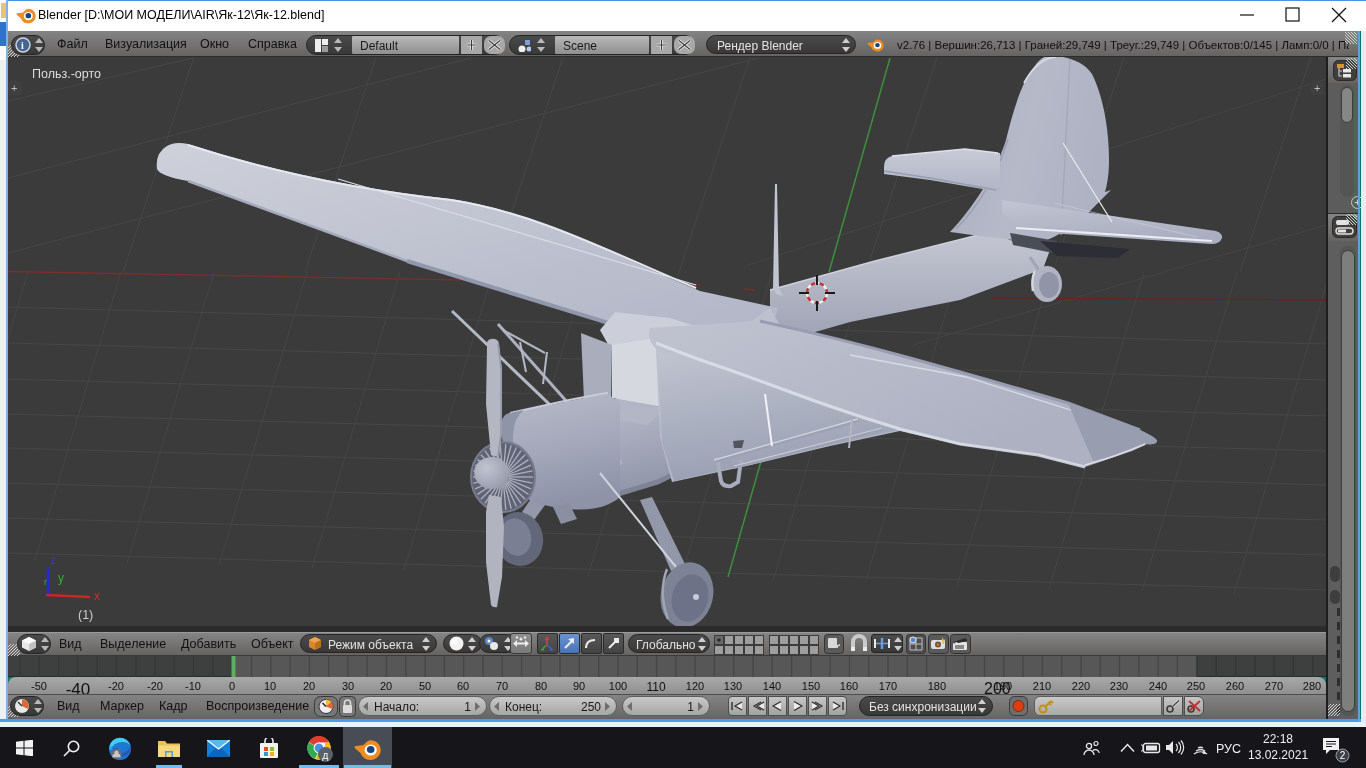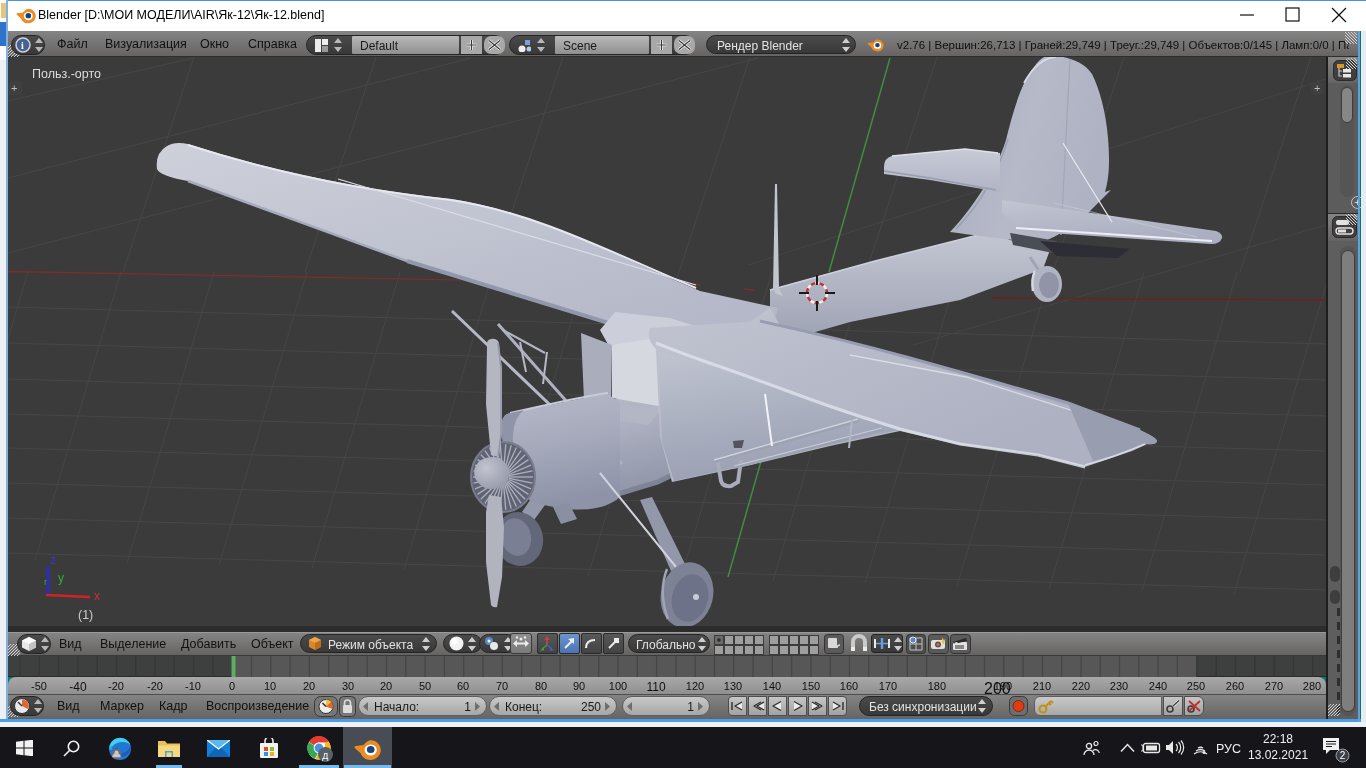--- a/index.html
+++ b/index.html
@@ -561,21 +561,21 @@
       <line x1="1208.3" y1="0" x2="1208.3" y2="21" stroke="#343535" stroke-width="1.3"></line>
       <line x1="1227.6" y1="0" x2="1227.6" y2="21" stroke="#343535" stroke-width="1.3"></line>
       <line x1="1246.9" y1="0" x2="1246.9" y2="21" stroke="#343535" stroke-width="1.3"></line>
       <line x1="1266.2" y1="0" x2="1266.2" y2="21" stroke="#343535" stroke-width="1.3"></line>
       <line x1="1285.4" y1="0" x2="1285.4" y2="21" stroke="#343535" stroke-width="1.3"></line>
       <line x1="1304.7" y1="0" x2="1304.7" y2="21" stroke="#343535" stroke-width="1.3"></line>
       <rect x="223.5" y="0" width="4" height="21" fill="#5fae5f"></rect>
     </svg>
 <div class="abs" style="left:8px;top:677px;width:1318px;height:17px;background:linear-gradient(#a9a9a9,#8f8f8f);border-radius:8px 8px 0 0"></div>
 <div class="abs" style="left:19px;top:680px;width:40px;text-align:center;font-size:11px;color:#111">-50</div>
-<div class="abs" style="left:58px;top:680px;width:40px;text-align:center;font-size:12px;color:#111">-40</div>
+<div class="abs" style="left:58px;top:680px;width:40px;text-align:center;font-size:17px;color:#111">-40</div>
 <div class="abs" style="left:96px;top:680px;width:40px;text-align:center;font-size:11px;color:#111">-20</div>
 <div class="abs" style="left:135px;top:680px;width:40px;text-align:center;font-size:11px;color:#111">-20</div>
 <div class="abs" style="left:173px;top:680px;width:40px;text-align:center;font-size:11px;color:#111">-10</div>
 <div class="abs" style="left:212px;top:680px;width:40px;text-align:center;font-size:11px;color:#111">0</div>
 <div class="abs" style="left:250px;top:680px;width:40px;text-align:center;font-size:11px;color:#111">10</div>
 <div class="abs" style="left:289px;top:680px;width:40px;text-align:center;font-size:11px;color:#111">20</div>
 <div class="abs" style="left:328px;top:680px;width:40px;text-align:center;font-size:11px;color:#111">30</div>
 <div class="abs" style="left:366px;top:680px;width:40px;text-align:center;font-size:11px;color:#111">20</div>
 <div class="abs" style="left:405px;top:680px;width:40px;text-align:center;font-size:11px;color:#111">50</div>
 <div class="abs" style="left:443px;top:680px;width:40px;text-align:center;font-size:11px;color:#111">60</div>

